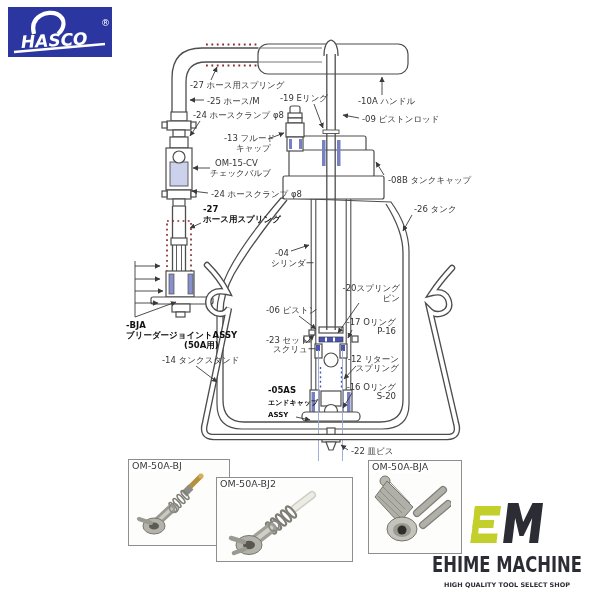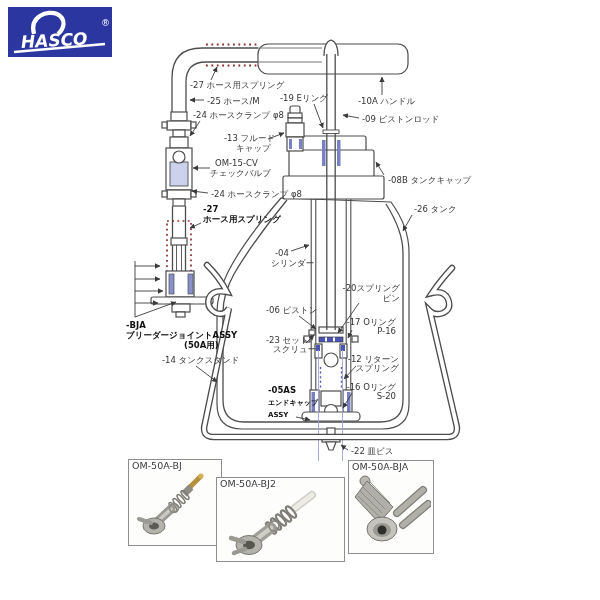--- a/index.html
+++ b/index.html
@@ -1,26 +1,26 @@
 <!DOCTYPE html>
 <html><head>
 <meta charset="utf-8">
 <style>
   html,body{margin:0;padding:0;width:600px;height:600px;background:#fff;overflow:hidden;
     font-family:"DejaVu Sans",sans-serif;}
   .stage{position:relative;width:600px;height:600px;background:#fff;}
   .main-svg{position:absolute;left:0;top:0;z-index:1;}
   .hasco{position:absolute;left:8px;top:7px;width:104px;height:50px;z-index:3;}
-  .pbox{position:absolute;border:1px solid #8e8e8e;background:#fdfdfc;z-index:2;}
+  .pbox{position:absolute;border:1px solid #8e8e8e;background:#fdfdfc;z-index:2;padding-left:8px;}
   .pbox .plabel{position:absolute;left:1px;top:0;font-size:9.5px;color:#3a3a3a;
     background:rgba(255,255,255,.85);padding:0 2px;line-height:12px;white-space:nowrap;}
   .pbox svg{position:absolute;left:0;top:10px;}
   #box1{left:128px;top:459px;width:92px;height:85px;}
   #box2{left:216px;top:477px;width:127px;height:83px;}
-  #box3{left:348px;top:460px;width:84px;height:92px;}
+  #box3{left:368px;top:460px;width:84px;height:92px;}
   .emlogo{position:absolute;left:420px;top:496px;width:175px;height:100px;z-index:3;}
   text.lb{font-size:8.5px;fill:#333;}
   text.lbb{font-size:8.5px;fill:#111;font-weight:bold;}
   text.lbs{font-size:7px;fill:#111;font-weight:bold;}
   .ln{stroke:#4d4d4d;stroke-width:1.3;fill:none;}
   .lnf{stroke:#4d4d4d;stroke-width:1.2;fill:#fff;}
   .leader{stroke:#3a3a3a;stroke-width:0.9;fill:none;}
 </style>
 </head>
 <body>
@@ -341,14 +341,31 @@
         <line x1="11" y1="20" x2="33" y2="42"></line>
         <line x1="9" y1="25" x2="31" y2="46"></line>
         <line x1="21" y1="11" x2="41" y2="32"></line>
       </g>
       <ellipse cx="33" cy="58" rx="15" ry="12" fill="#c4c4bc" stroke="#75756d"></ellipse>
       <ellipse cx="33" cy="59" rx="9" ry="7" fill="#9a9a92"></ellipse>
       <circle cx="33" cy="59" r="4.5" fill="#2e2e2a"></circle>
     </svg>
   </div>
 
+  <div class="emlogo">
+    <svg width="175" height="100" viewBox="0 0 175 100">
+      <g>
+        <g transform="translate(55,10) skewX(-7)" fill="#c3cf2b">
+          <rect x="0" y="0" width="6.5" height="37"></rect>
+          <rect x="0" y="0" width="26" height="9.5"></rect>
+          <rect x="0" y="14" width="21" height="8"></rect>
+          <rect x="0" y="27.5" width="26" height="9.5"></rect>
+        </g>
+        <g transform="translate(88,7) skewX(-7)" fill="#2c2c34">
+          <path d="M0,40 L0,0 L10.5,0 L17.5,19 L24.5,0 L35,0 L35,40 L26,40 L26,15 L19.5,33 L15.5,33 L9,15 L9,40 Z"></path>
+        </g>
+      </g>
+      <text x="87" y="76" text-anchor="middle" font-size="20.5" font-weight="bold" fill="#2c2c34" textLength="150" lengthAdjust="spacingAndGlyphs">EHIME MACHINE</text>
+      <text x="87" y="91" text-anchor="middle" font-size="6.3" font-weight="bold" fill="#2c2c34" textLength="126" lengthAdjust="spacingAndGlyphs">HIGH QUALITY TOOL SELECT SHOP</text>
+    </svg>
+  </div>
 
 </div>
 
 </body></html>

